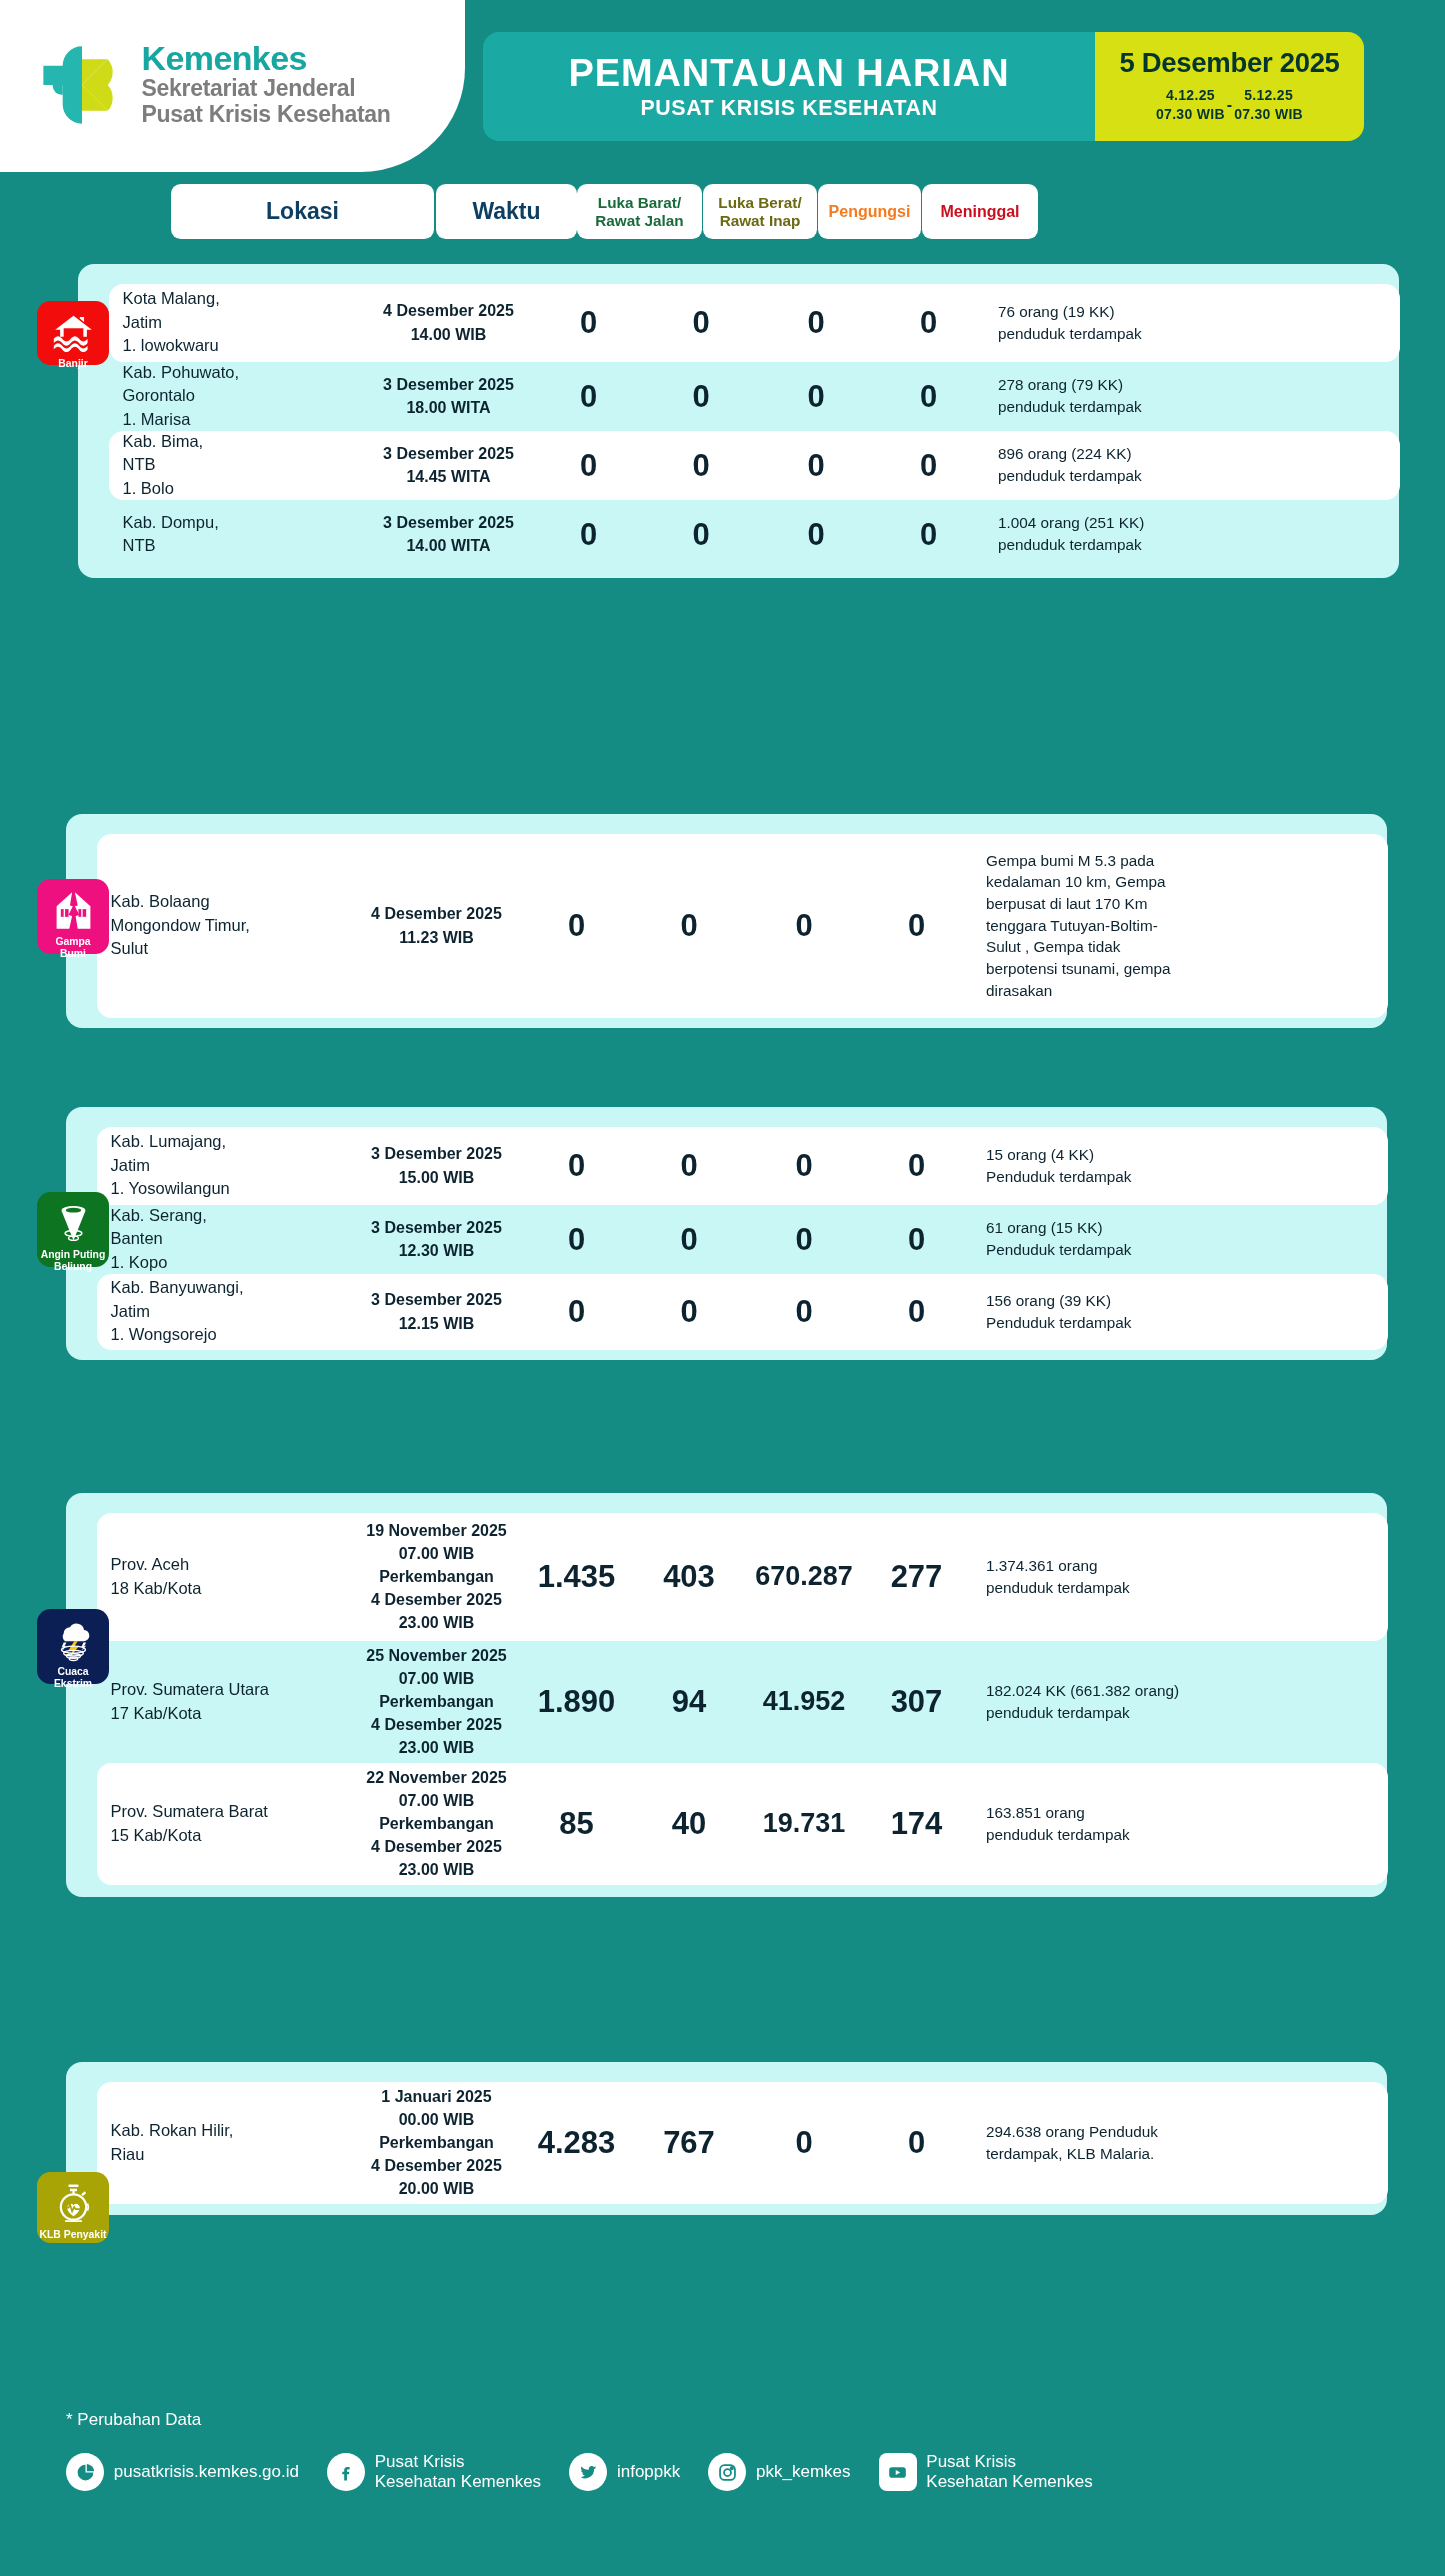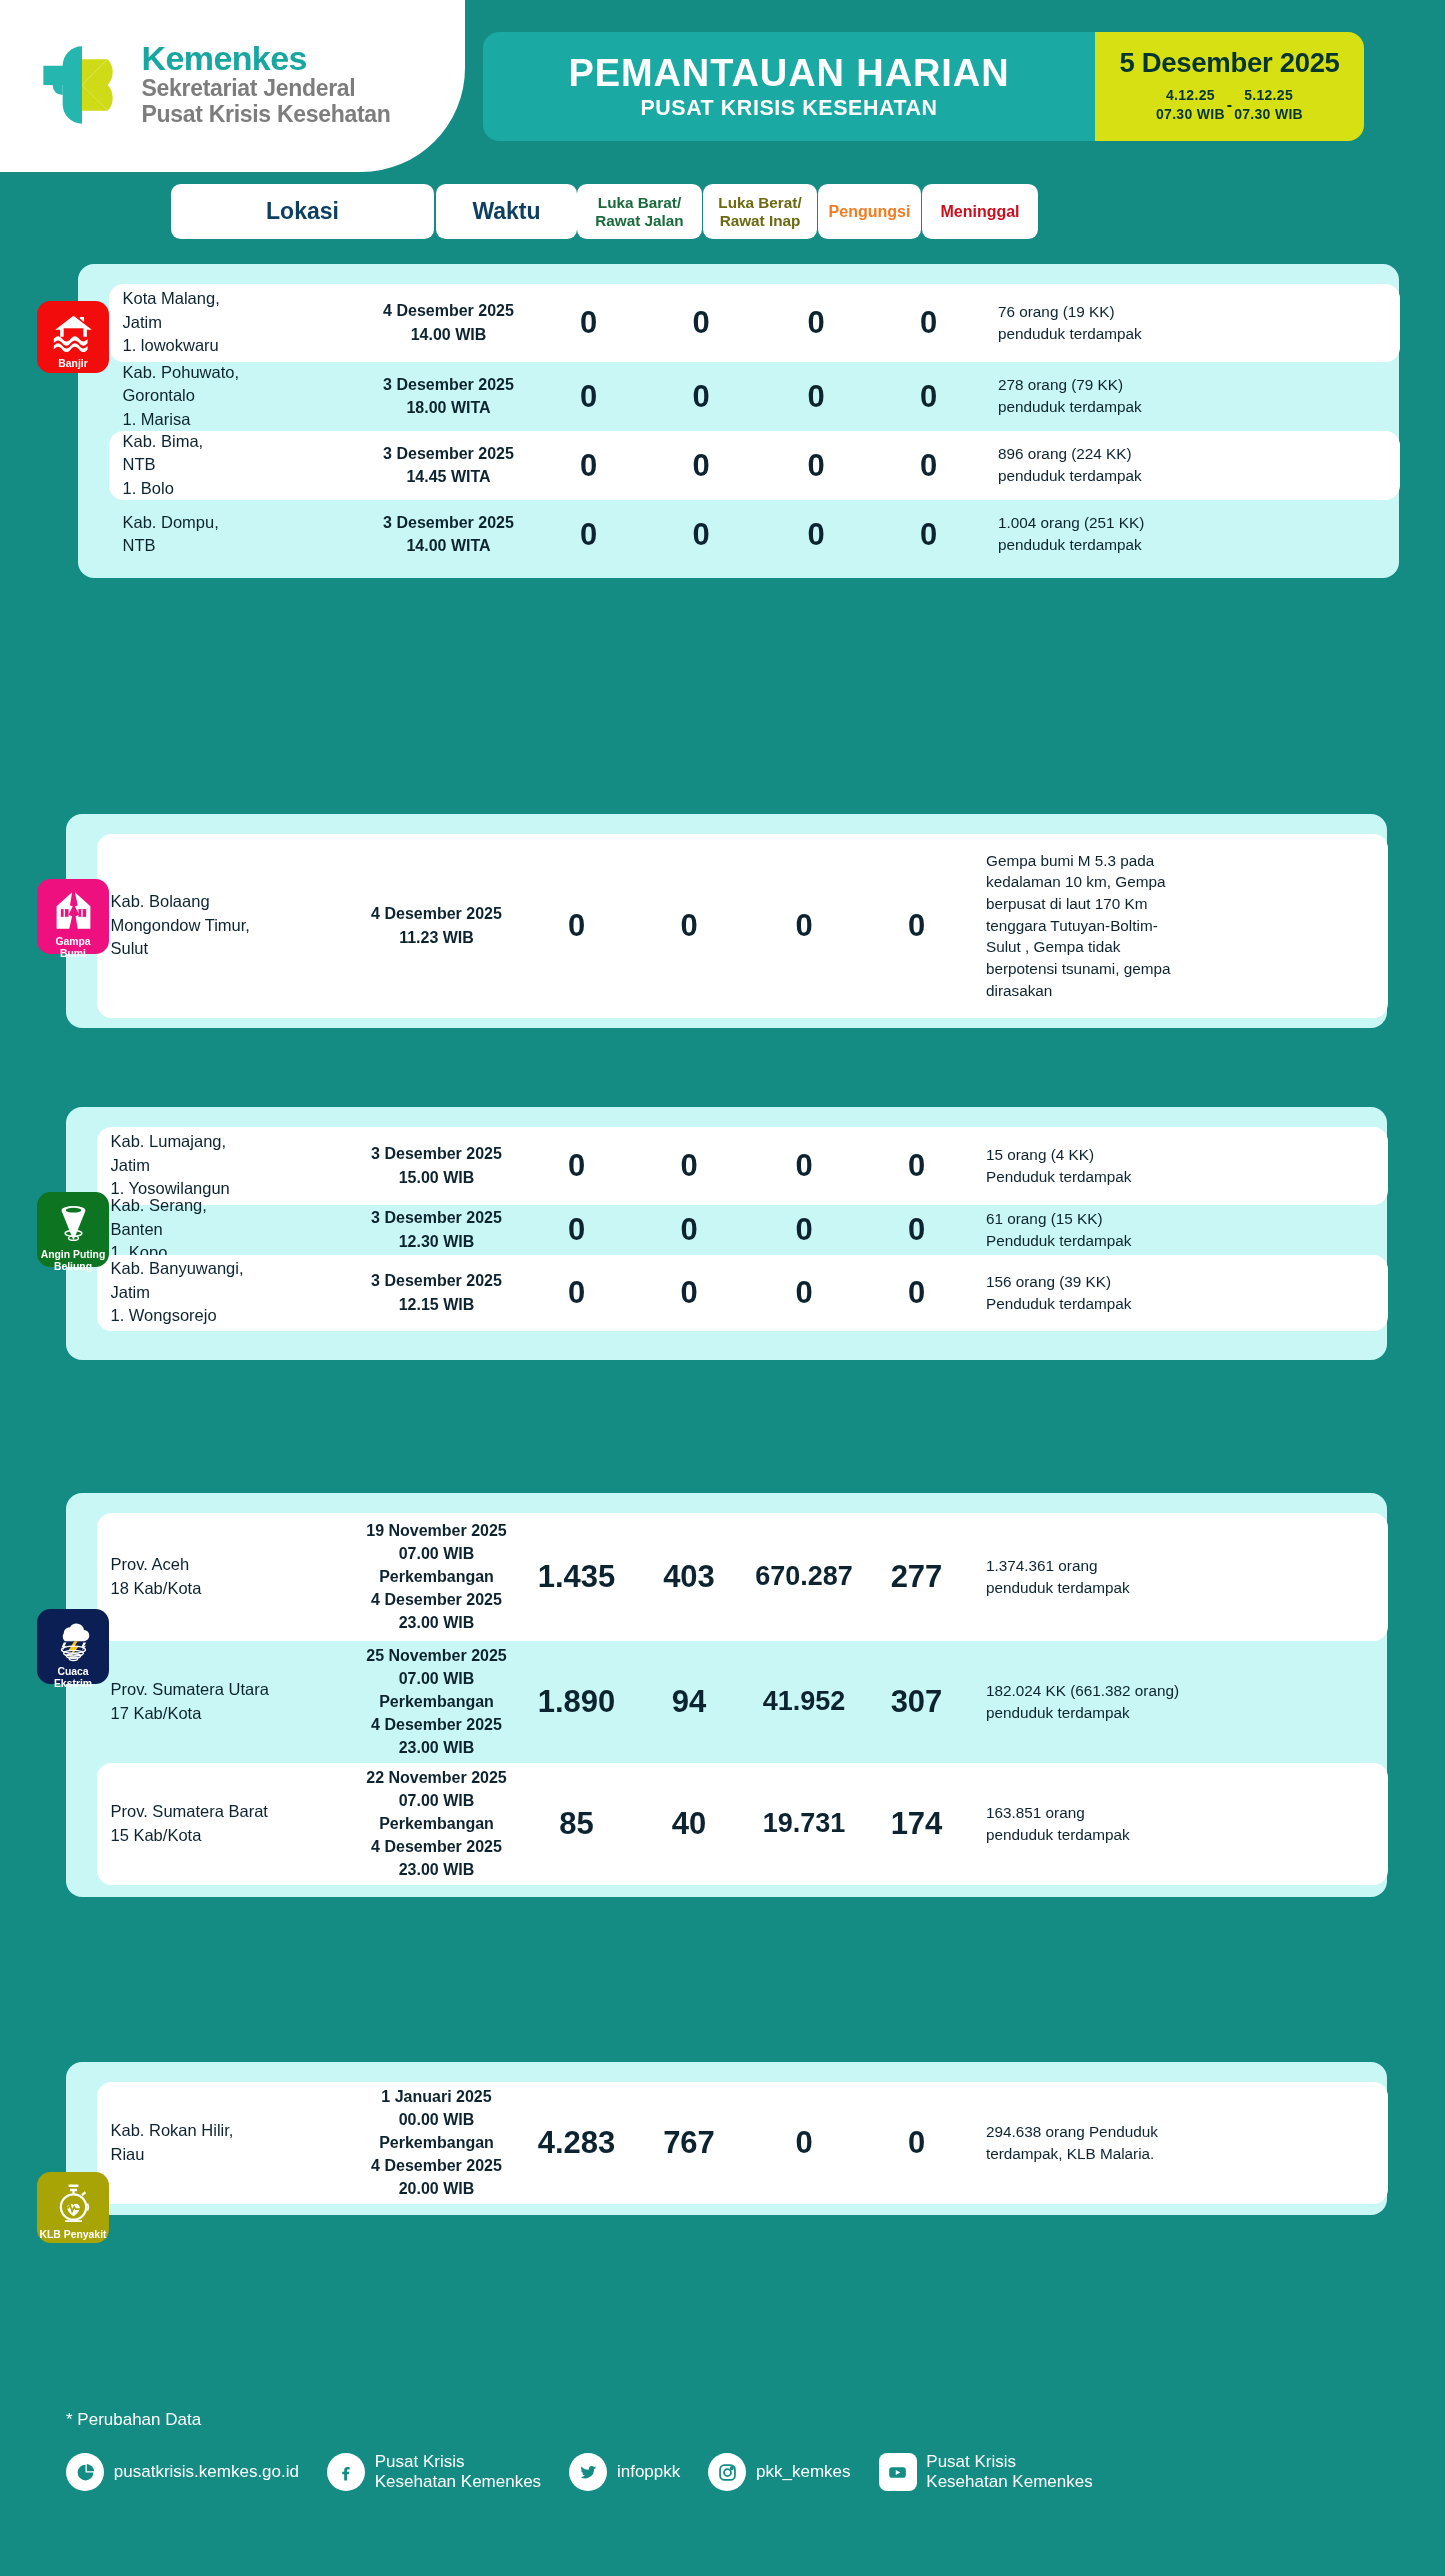--- a/index.html
+++ b/index.html
@@ -320,21 +320,21 @@
             <div class="txt-num">0</div>
           </div>
           <div class="c-n4">
             <div class="txt-num">0</div>
           </div>
           <div class="c-ket">
             <div class="txt-ket"><span>1.004 orang (251 KK)</span><br><span>penduduk terdampak</span></div>
           </div>
         </div>
       </div>
-      <div class="badge" style="background: rgb(242, 12, 12); top: 301px; height: 72px;">
+      <div class="badge" style="background: rgb(242, 12, 12); top: 301px; height: 64px;">
         <span class="badge-icon"><svg viewBox="0 0 64 64" fill="#fff">
             <path d="M32 8 L6 28 h7 v10 h38 V28 h7 Z M41 10 h6 v7 l-6-5 Z"></path>
             <path d="M18 26 h28 v14 H18 Z" fill="#f20c0c"></path>
             <path d="M4 41c4-5 8-5 12 0s8 5 12 0 8-5 12 0 8 5 12 0v6c-4 5-8 5-12 0s-8-5-12 0-8 5-12 0-8-5-12 0Z"></path>
             <path d="M4 51c4-5 8-5 12 0s8 5 12 0 8-5 12 0 8 5 12 0v5c-4 5-8 5-12 0s-8-5-12 0-8 5-12 0-8-5-12 0Z"></path>
           </svg></span>
         <div class="badge-label">Banjir</div>
       </div>
       <div class="group" style="top: 814px; height: 214px; padding-top: 19.6px;">
         <div class="row white" style="height: 184px;">
@@ -389,21 +389,21 @@
           <div class="c-n3">
             <div class="txt-num">0</div>
           </div>
           <div class="c-n4">
             <div class="txt-num">0</div>
           </div>
           <div class="c-ket">
             <div class="txt-ket"><span>15 orang (4 KK)</span><br><span>Penduduk terdampak</span></div>
           </div>
         </div>
-        <div class="row tint" style="height: 50px;">
+        <div class="row tint" style="height: 69px;">
           <div class="c-lok">
             <div class="txt-lok"><span>Kab. Serang,</span><br><span>Banten</span><br><span>1. Kopo</span></div>
           </div>
           <div class="c-wkt">
             <div class="txt-wkt"><span>3 Desember 2025</span><br><span>12.30 WIB</span></div>
           </div>
           <div class="c-n1">
             <div class="txt-num">0</div>
           </div>
           <div class="c-n2">

